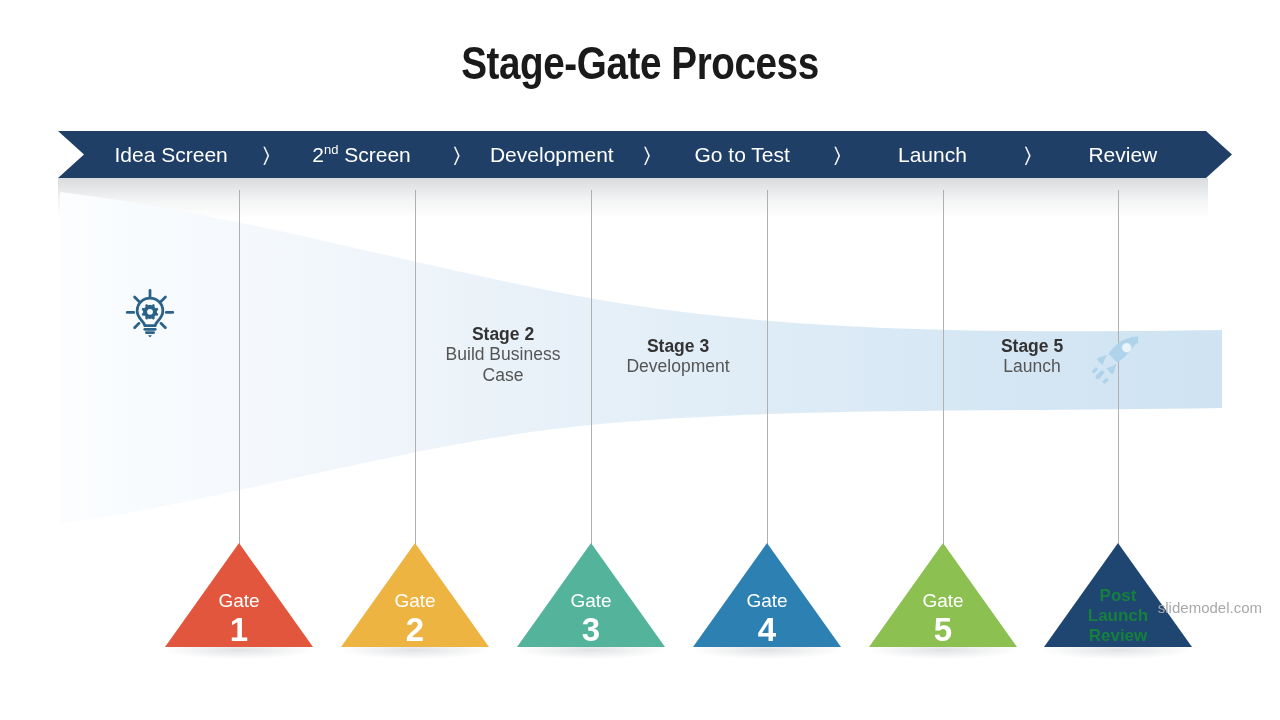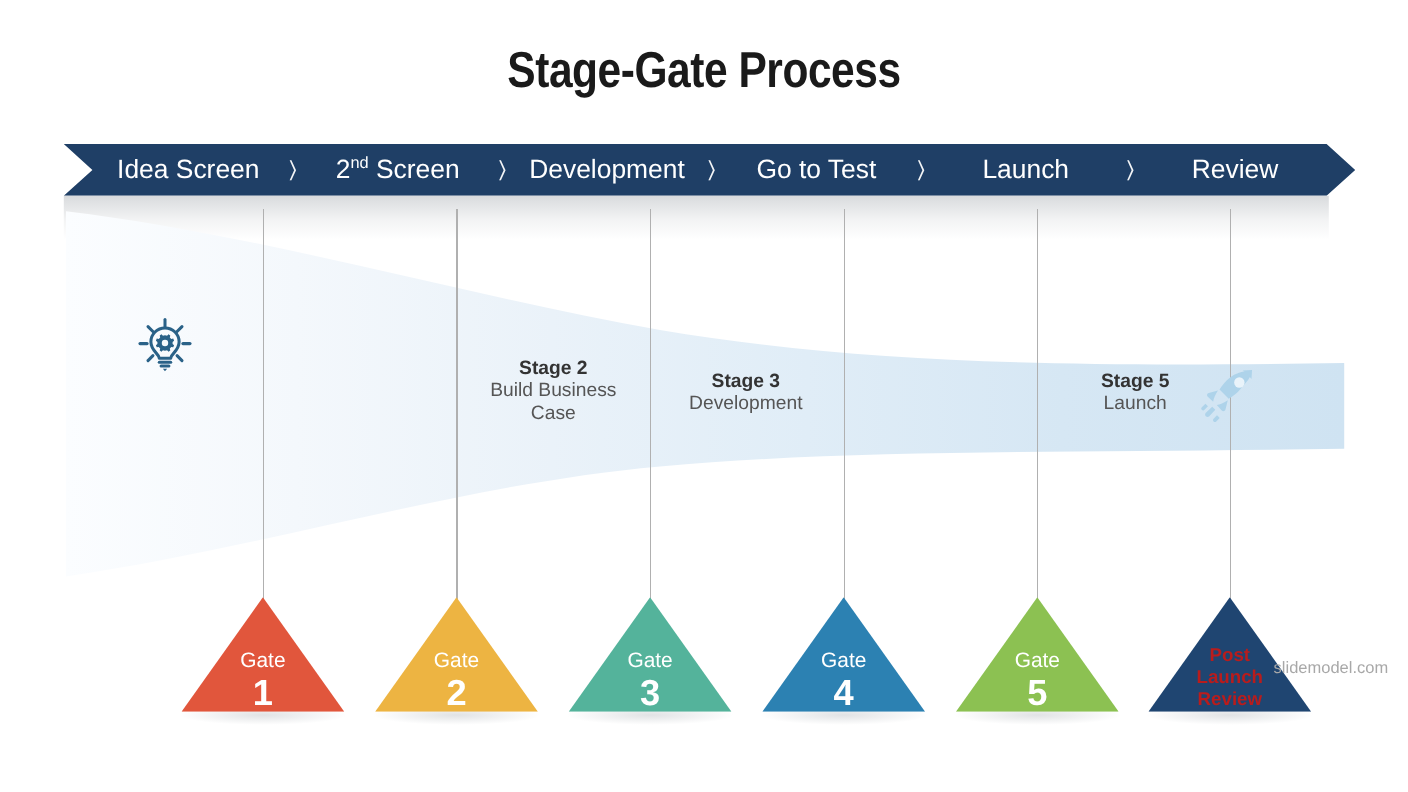--- a/index.html
+++ b/index.html
@@ -62,21 +62,21 @@
     height: 47px;
     display: flex;
     align-items: center;
     padding-left: 30px;
     box-sizing: border-box;
   }
   .nav-item {
     flex: 1 1 0;
     text-align: center;
     color: #ffffff;
-    font-size: 24px;
+    font-size: 21px;
     font-weight: normal;
     white-space: nowrap;
     line-height: 1;
   }
   .nav-item sup {
     font-size: 0.62em;
     vertical-align: super;
     line-height: 0;
   }
   .nav-sep {
@@ -167,21 +167,21 @@
     font-size: 33px;
     font-weight: bold;
     display: block;
     margin-top: 3px;
   }
   .gate-multiline {
     position: absolute;
     left: 0;
     width: 148px;
     text-align: center;
-    color: #b91c1c;
+    color: #15803d;
     font-size: 17px;
     font-weight: bold;
     line-height: 1.18;
   }
 
   
   #watermark {
     position: absolute;
     right: 18px;
     bottom: 12px;

